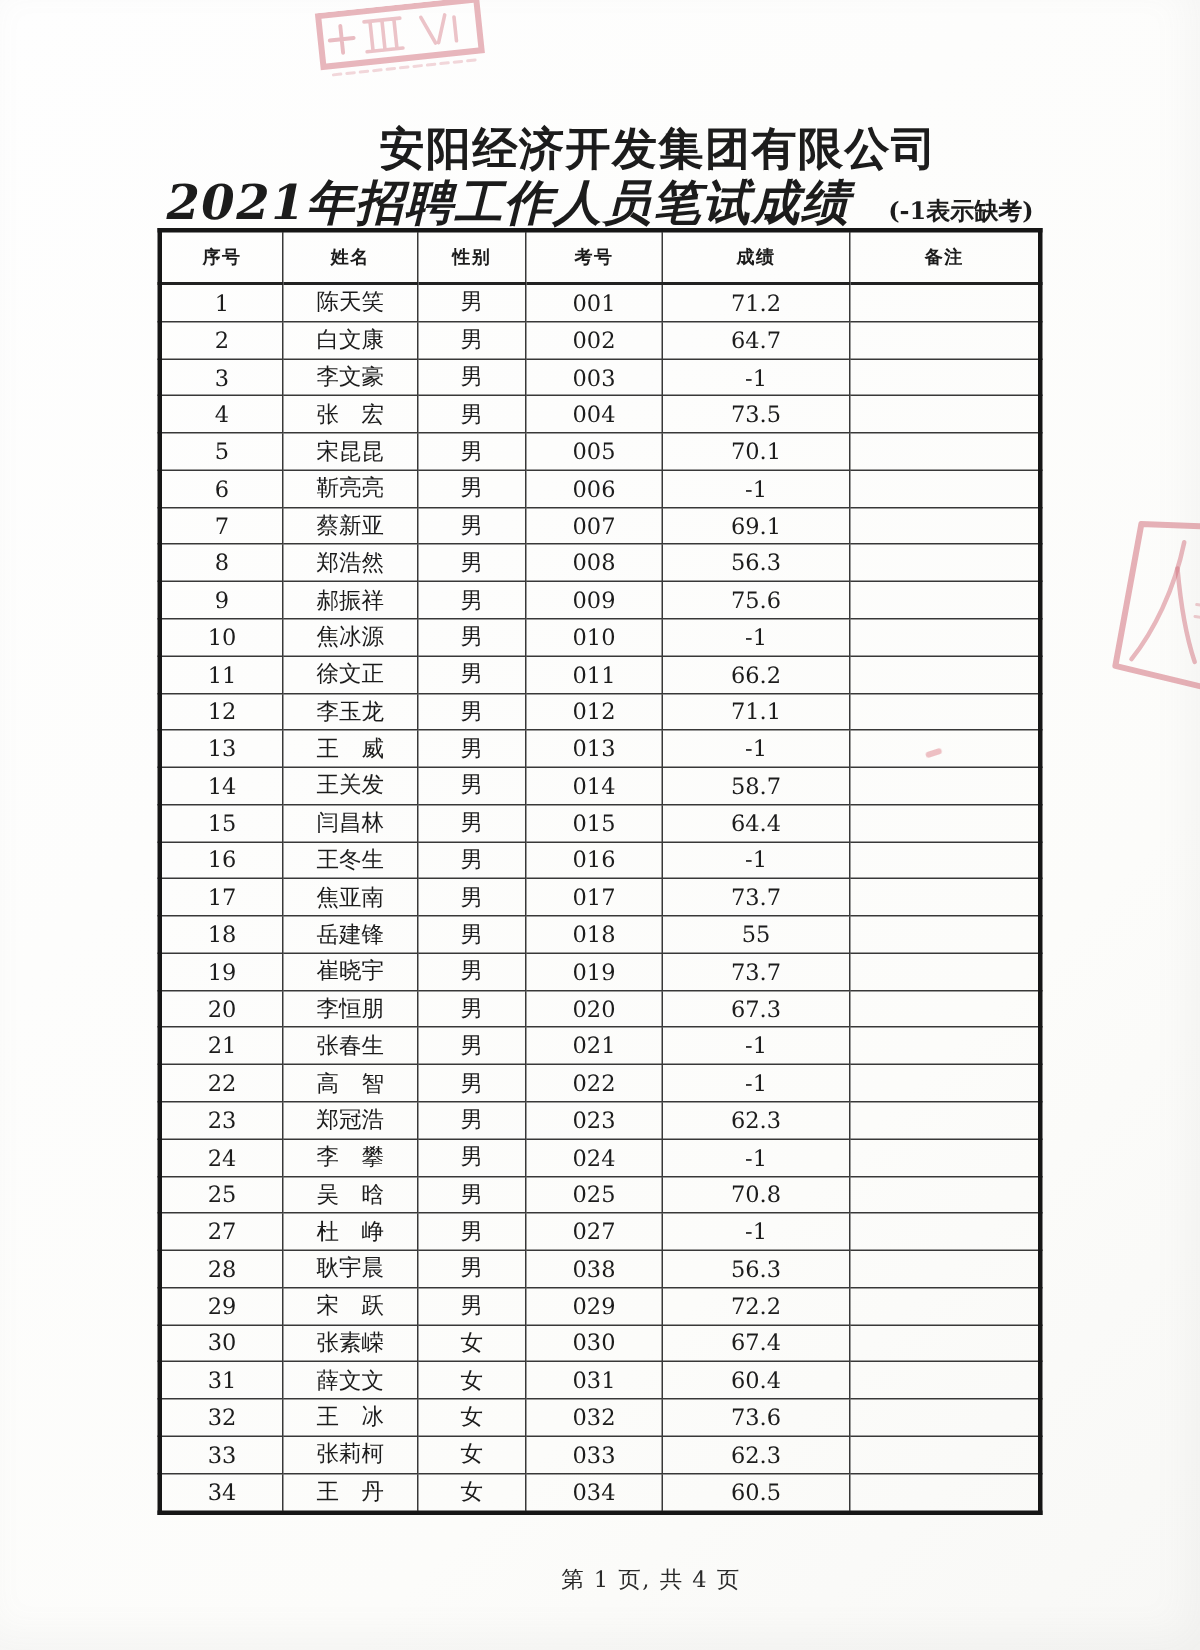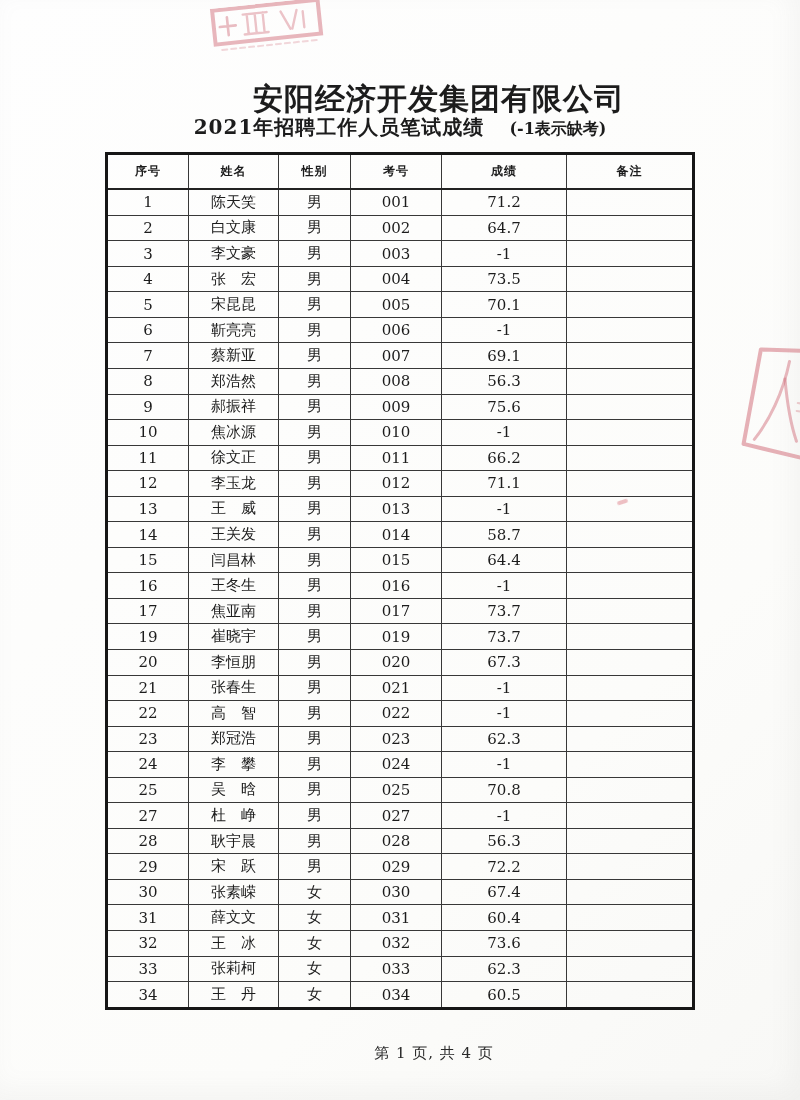--- a/index.html
+++ b/index.html
@@ -14,21 +14,21 @@
     background:linear-gradient(135deg,#fefefe 0%,#fcfcfa 70%,#f8f8f6 100%);
     box-shadow:inset -8px -10px 24px rgba(140,140,140,0.07);
   }
   .title1{
     position:absolute;top:79px;left:0;width:800px;text-align:center;
     font-size:30px;font-weight:bold;letter-spacing:1px;white-space:nowrap;margin-left:39px;
   }
   .title2{
     position:absolute;top:114px;left:0;width:800px;text-align:center;white-space:nowrap;
   }
-  .title2 .big{font-size:20px;font-weight:bold;letter-spacing:1px;}
+  .title2 .big{font-size:32px;font-weight:bold;letter-spacing:1px;font-style:italic;}
   .title2 .note{font-size:16px;font-weight:bold;letter-spacing:0;margin-left:20px;}
   table.score-table{
     position:absolute;left:105px;top:152px;width:587px;height:858px;
     border-collapse:collapse;table-layout:fixed;
     border:3px solid #161616;
   }
   .score-table th,.score-table td{
     border:1px solid #383838;
     text-align:center;vertical-align:middle;
     padding:0;overflow:hidden;white-space:nowrap;
@@ -243,20 +243,28 @@
     </tr>
         <tr>
       <td>17</td>
       <td>焦亚南</td>
       <td>男</td>
       <td>017</td>
       <td>73.7</td>
       <td></td>
     </tr>
         <tr>
+      <td>18</td>
+      <td>岳建锋</td>
+      <td>男</td>
+      <td>018</td>
+      <td>55</td>
+      <td></td>
+    </tr>
+        <tr>
       <td>19</td>
       <td>崔晓宇</td>
       <td>男</td>
       <td>019</td>
       <td>73.7</td>
       <td></td>
     </tr>
         <tr>
       <td>20</td>
       <td>李恒朋</td>
@@ -310,21 +318,21 @@
       <td>杜　峥</td>
       <td>男</td>
       <td>027</td>
       <td>-1</td>
       <td></td>
     </tr>
         <tr>
       <td>28</td>
       <td>耿宇晨</td>
       <td>男</td>
-      <td>028</td>
+      <td>038</td>
       <td>56.3</td>
       <td></td>
     </tr>
         <tr>
       <td>29</td>
       <td>宋　跃</td>
       <td>男</td>
       <td>029</td>
       <td>72.2</td>
       <td></td>

